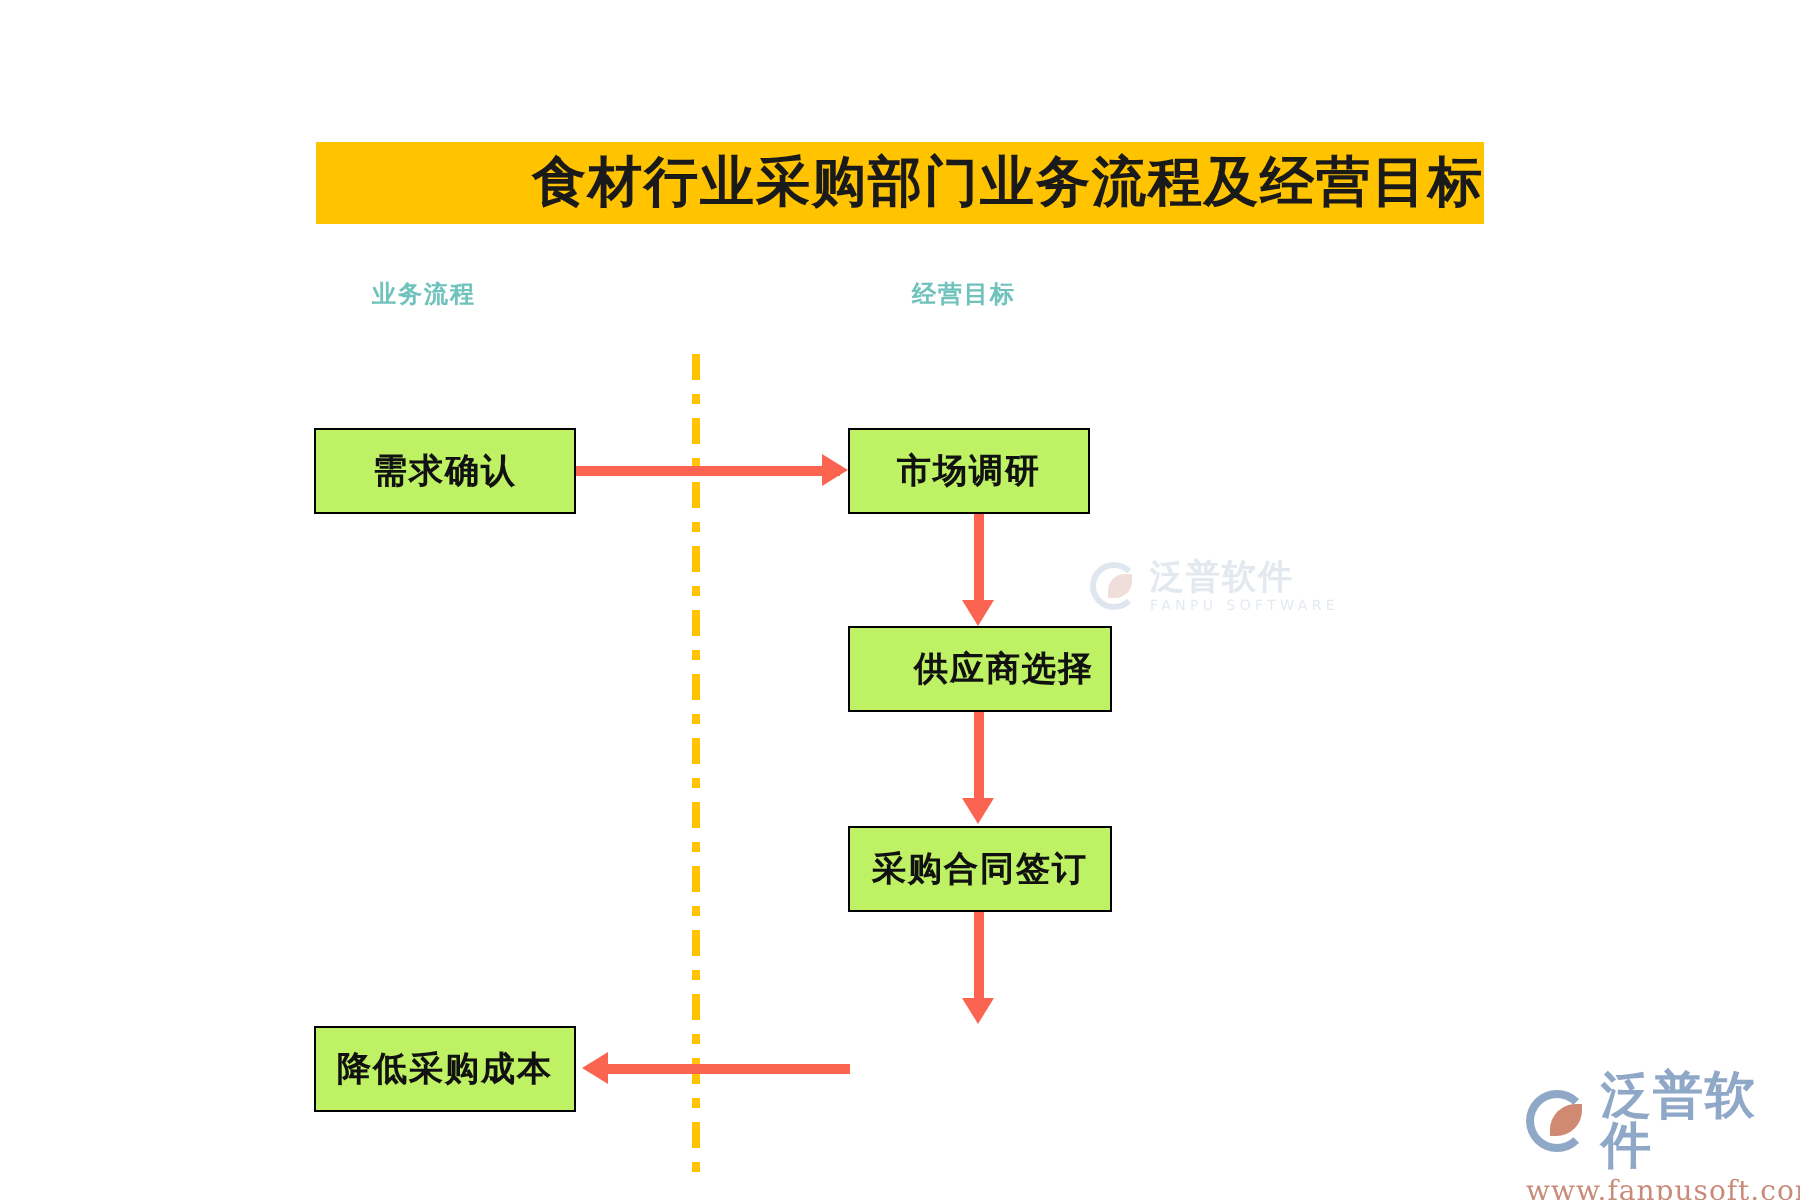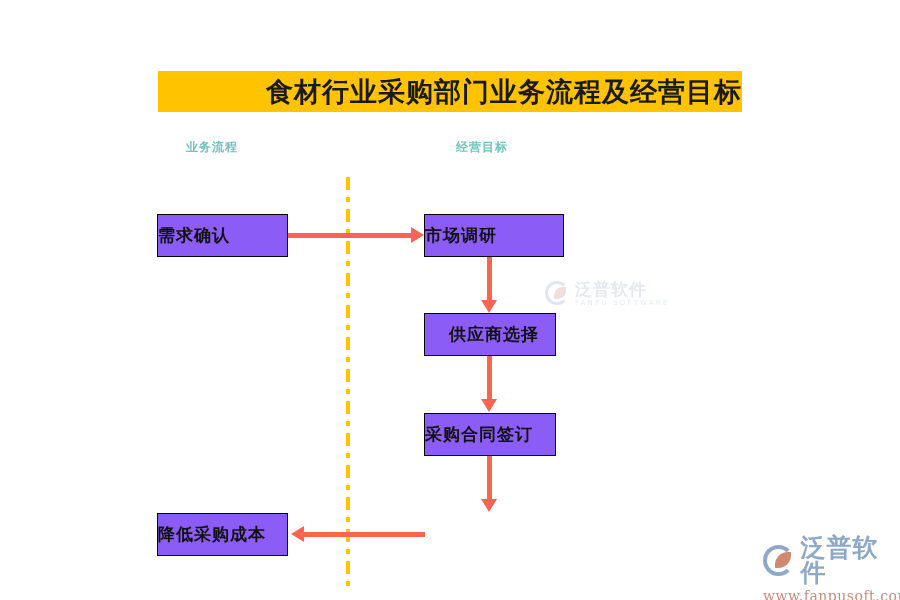--- a/index.html
+++ b/index.html
@@ -73,37 +73,38 @@
       transparent 25px, transparent 32px
     );
     background-size: 4px 32px;
     background-repeat: repeat-y;
   }
 
   
   .node {
     position: absolute;
     border: 1.5px solid #000000;
-    background: #8b5cf6;
+    background: #bef264;
     display: flex;
     align-items: center;
+    justify-content: center;
     box-sizing: border-box;
     z-index: 5;
   }
   .node span {
     font-family: "DejaVu Serif", "Liberation Serif", serif;
     font-size: 17px;
     font-weight: bold;
     color: #111111;
     white-space: nowrap;
     letter-spacing: 1px;
   }
 
   #node-demand   { left: 157px; top: 214px; width: 131px; height: 43px; }
-  #node-market   { left: 424px; top: 214px; width: 140px; height: 43px; }
+  #node-market   { left: 424px; top: 214px; width: 121px; height: 43px; }
   #node-supplier { left: 424px; top: 313px; width: 132px; height: 43px; padding-left: 24px; }
   #node-contract { left: 424px; top: 413px; width: 132px; height: 43px; }
   #node-quality  { left: 424px; top: 513px; width: 132px; height: 43px; }
   #node-cost     { left: 157px; top: 513px; width: 131px; height: 43px; }
 
   
   .arrow {
     position: absolute;
     background: #FA6450;
     z-index: 3;

